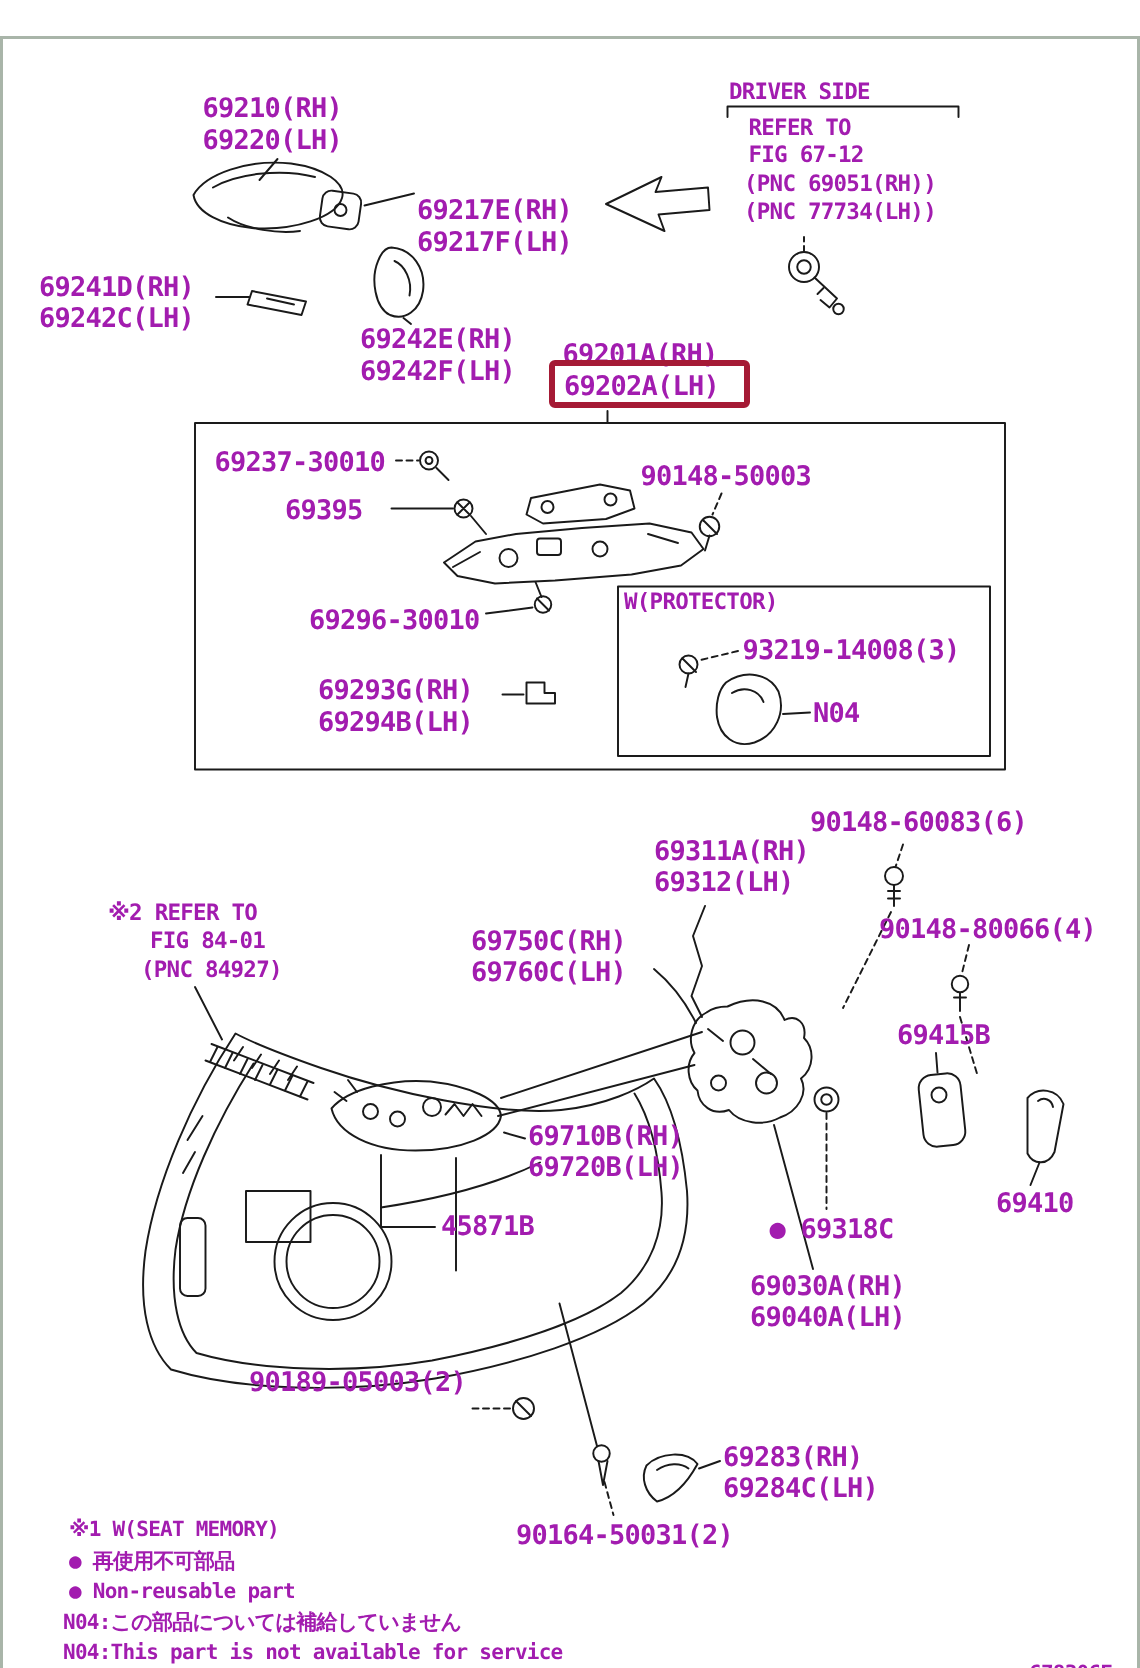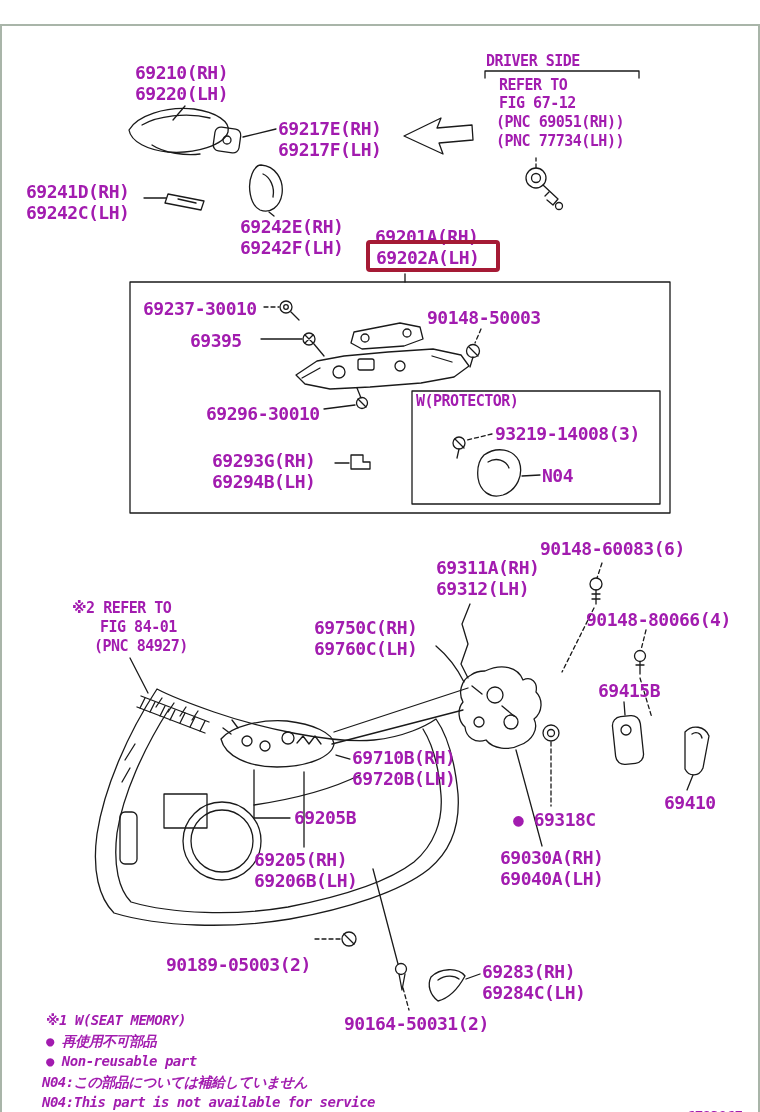--- a/index.html
+++ b/index.html
@@ -9,21 +9,21 @@
     border:2px solid #a9b5a9; overflow:hidden;
     font-family:"DejaVu Sans Mono","DejaVu Sans",monospace; color:#a21caf;margin-top:24px;
   }
   .art { position:absolute; left:0; top:0; }
   .lbl {
     position:absolute; font-weight:700; font-size:18px; line-height:21px;
     white-space:nowrap; letter-spacing:-0.5px;
   }
   .md { font-size:15px; line-height:19px; }
   .sm { font-size:15px; line-height:17px; }
-  .legend { font-size:14px; line-height:18px;font-style:italic; }
+  .legend { font-size:14px; line-height:18px; }
   .hlbox {
     position:absolute; left:364px; top:214px; width:134px; height:32px;
     border:4px solid #a51a35; border-radius:4px;
   }
 </style>
 </head>
 <body>
 
 <div class="page">
 
@@ -200,21 +200,21 @@
         <line x1="478" y1="948" x2="464" y2="953"></line>
       </g>
     </g>
   </svg>
 
   <div class="lbl" style="left:133px;top:36px">
     <div>69210(RH)</div>
     <div>69220(LH)</div>
   </div>
 
-  <div class="lbl" style="left:276px;top:92px">
+  <div class="lbl" style="left:276px;top:104px">
     <div>69217E(RH)</div>
     <div>69217F(LH)</div>
   </div>
 
   <div class="lbl sm" style="left:484px;top:27px">DRIVER SIDE</div>
   <div class="lbl md" style="left:497px;top:50px">REFER TO</div>
   <div class="lbl md" style="left:497px;top:68px">FIG 67-12</div>
   <div class="lbl md" style="left:494px;top:87px">(PNC 69051(RH))</div>
   <div class="lbl md" style="left:494px;top:106px">(PNC 77734(LH))</div>
 
@@ -266,34 +266,30 @@
   </div>
 
   <div class="lbl" style="left:596px;top:654px">69415B</div>
 
   <div class="lbl" style="left:350px;top:721px">
     <div>69710B(RH)</div>
     <div>69720B(LH)</div>
   </div>
 
   <div class="lbl" style="left:662px;top:766px">69410</div>
-  <div class="lbl" style="left:292px;top:781px">69205B</div>
+  <div class="lbl" style="left:292px;top:781px">45871B</div>
   <div class="lbl" style="left:511px;top:783px">● 69318C</div>
 
-  <div class="lbl" style="left:252px;top:823px">
-    <div>69205(RH)</div>
-    <div>69206B(LH)</div>
-  </div>
 
   <div class="lbl" style="left:498px;top:821px">
     <div>69030A(RH)</div>
     <div>69040A(LH)</div>
   </div>
 
-  <div class="lbl" style="left:164px;top:928px">90189-05003(2)</div>
+  <div class="lbl" style="left:164px;top:885px">90189-05003(2)</div>
 
   <div class="lbl" style="left:480px;top:935px">
     <div>69283(RH)</div>
     <div>69284C(LH)</div>
   </div>
 
   <div class="lbl" style="left:342px;top:987px">90164-50031(2)</div>
 
   <div class="lbl legend" style="left:44px;top:985px">※1 W(SEAT MEMORY)</div>
   <div class="lbl legend" style="left:44px;top:1006px">● 再使用不可部品</div>

